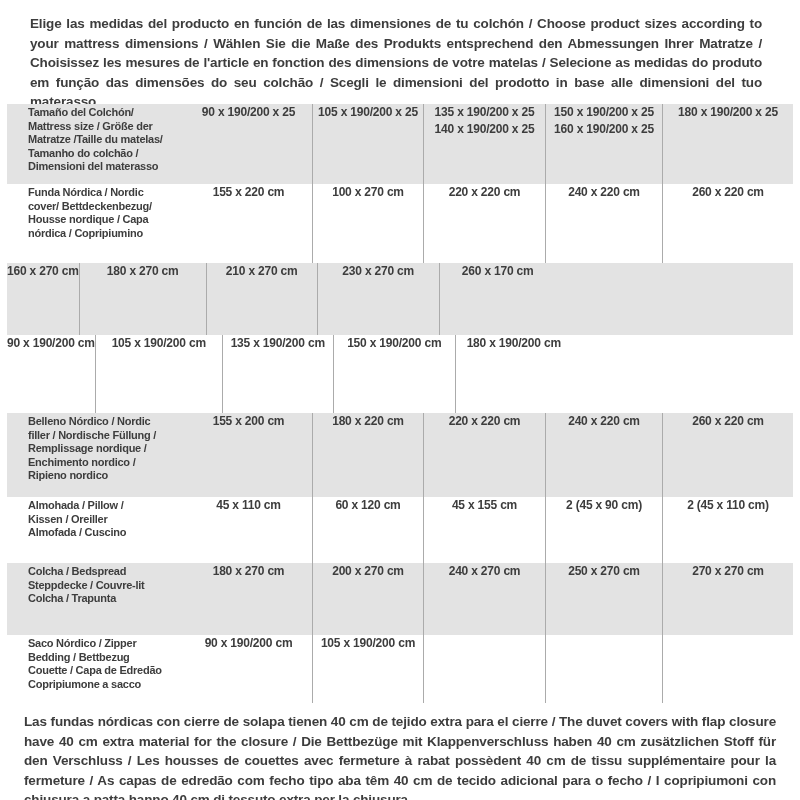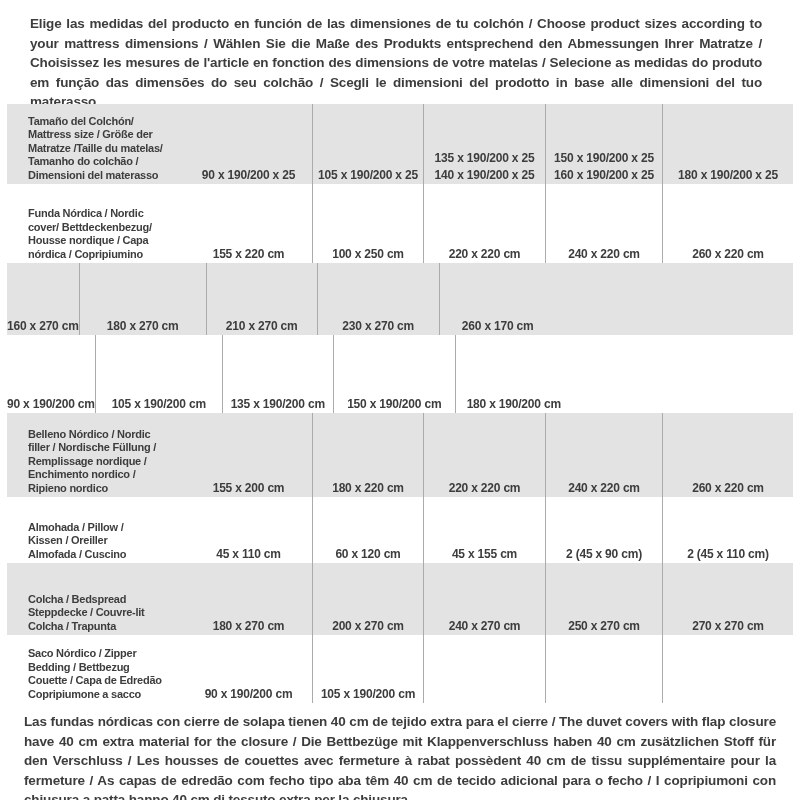--- a/index.html
+++ b/index.html
@@ -35,21 +35,21 @@
   .row-plain{background:transparent;}
   
   .size-table .row:nth-child(1){height:80px;}
   .size-table .row:nth-child(2){height:79px;}
   .size-table .row:nth-child(3){height:72px;}
   .size-table .row:nth-child(4){height:78px;}
   .size-table .row:nth-child(5){height:84px;}
   .size-table .row:nth-child(6){height:66px;}
   .size-table .row:nth-child(7){height:72px;}
   .size-table .row:nth-child(8){height:68px;}
-  .cell{box-sizing:border-box;flex:none;display:flex;align-items:flex-end;}
+  .cell{box-sizing:border-box;flex:none;display:flex;align-items:flex-start;}
   .label-cell{
     width:178px;padding:2px 4px 2px 21px;
   }
   .label-inner{
     white-space:pre-line;
     font-size:11px;line-height:13.5px;letter-spacing:-0.25px;
   }
   .value-cell{
     justify-content:center;text-align:center;
     font-size:12px;line-height:17px;letter-spacing:-0.2px;
@@ -87,21 +87,21 @@
   </div>
 
   <div class="row row-plain">
     <div class="cell label-cell">
       <span class="label-inner">Funda Nórdica /  Nordic
 cover/ Bettdeckenbezug/
 Housse nordique  / Capa
 nórdica / Copripiumino</span>
     </div>
     <div class="cell value-cell">155 x 220 cm</div>
-    <div class="cell value-cell">100 x 250 cm</div>
+    <div class="cell value-cell">100 x 270 cm</div>
     <div class="cell value-cell">220 x 220 cm</div>
     <div class="cell value-cell">240 x 220 cm</div>
     <div class="cell value-cell">260 x 220 cm</div>
   </div>
 
   <div class="row row-shaded">
     <div class="cell value-cell">160 x 270 cm</div>
     <div class="cell value-cell">180 x 270 cm</div>
     <div class="cell value-cell">210 x 270 cm</div>
     <div class="cell value-cell">230 x 270 cm</div>

